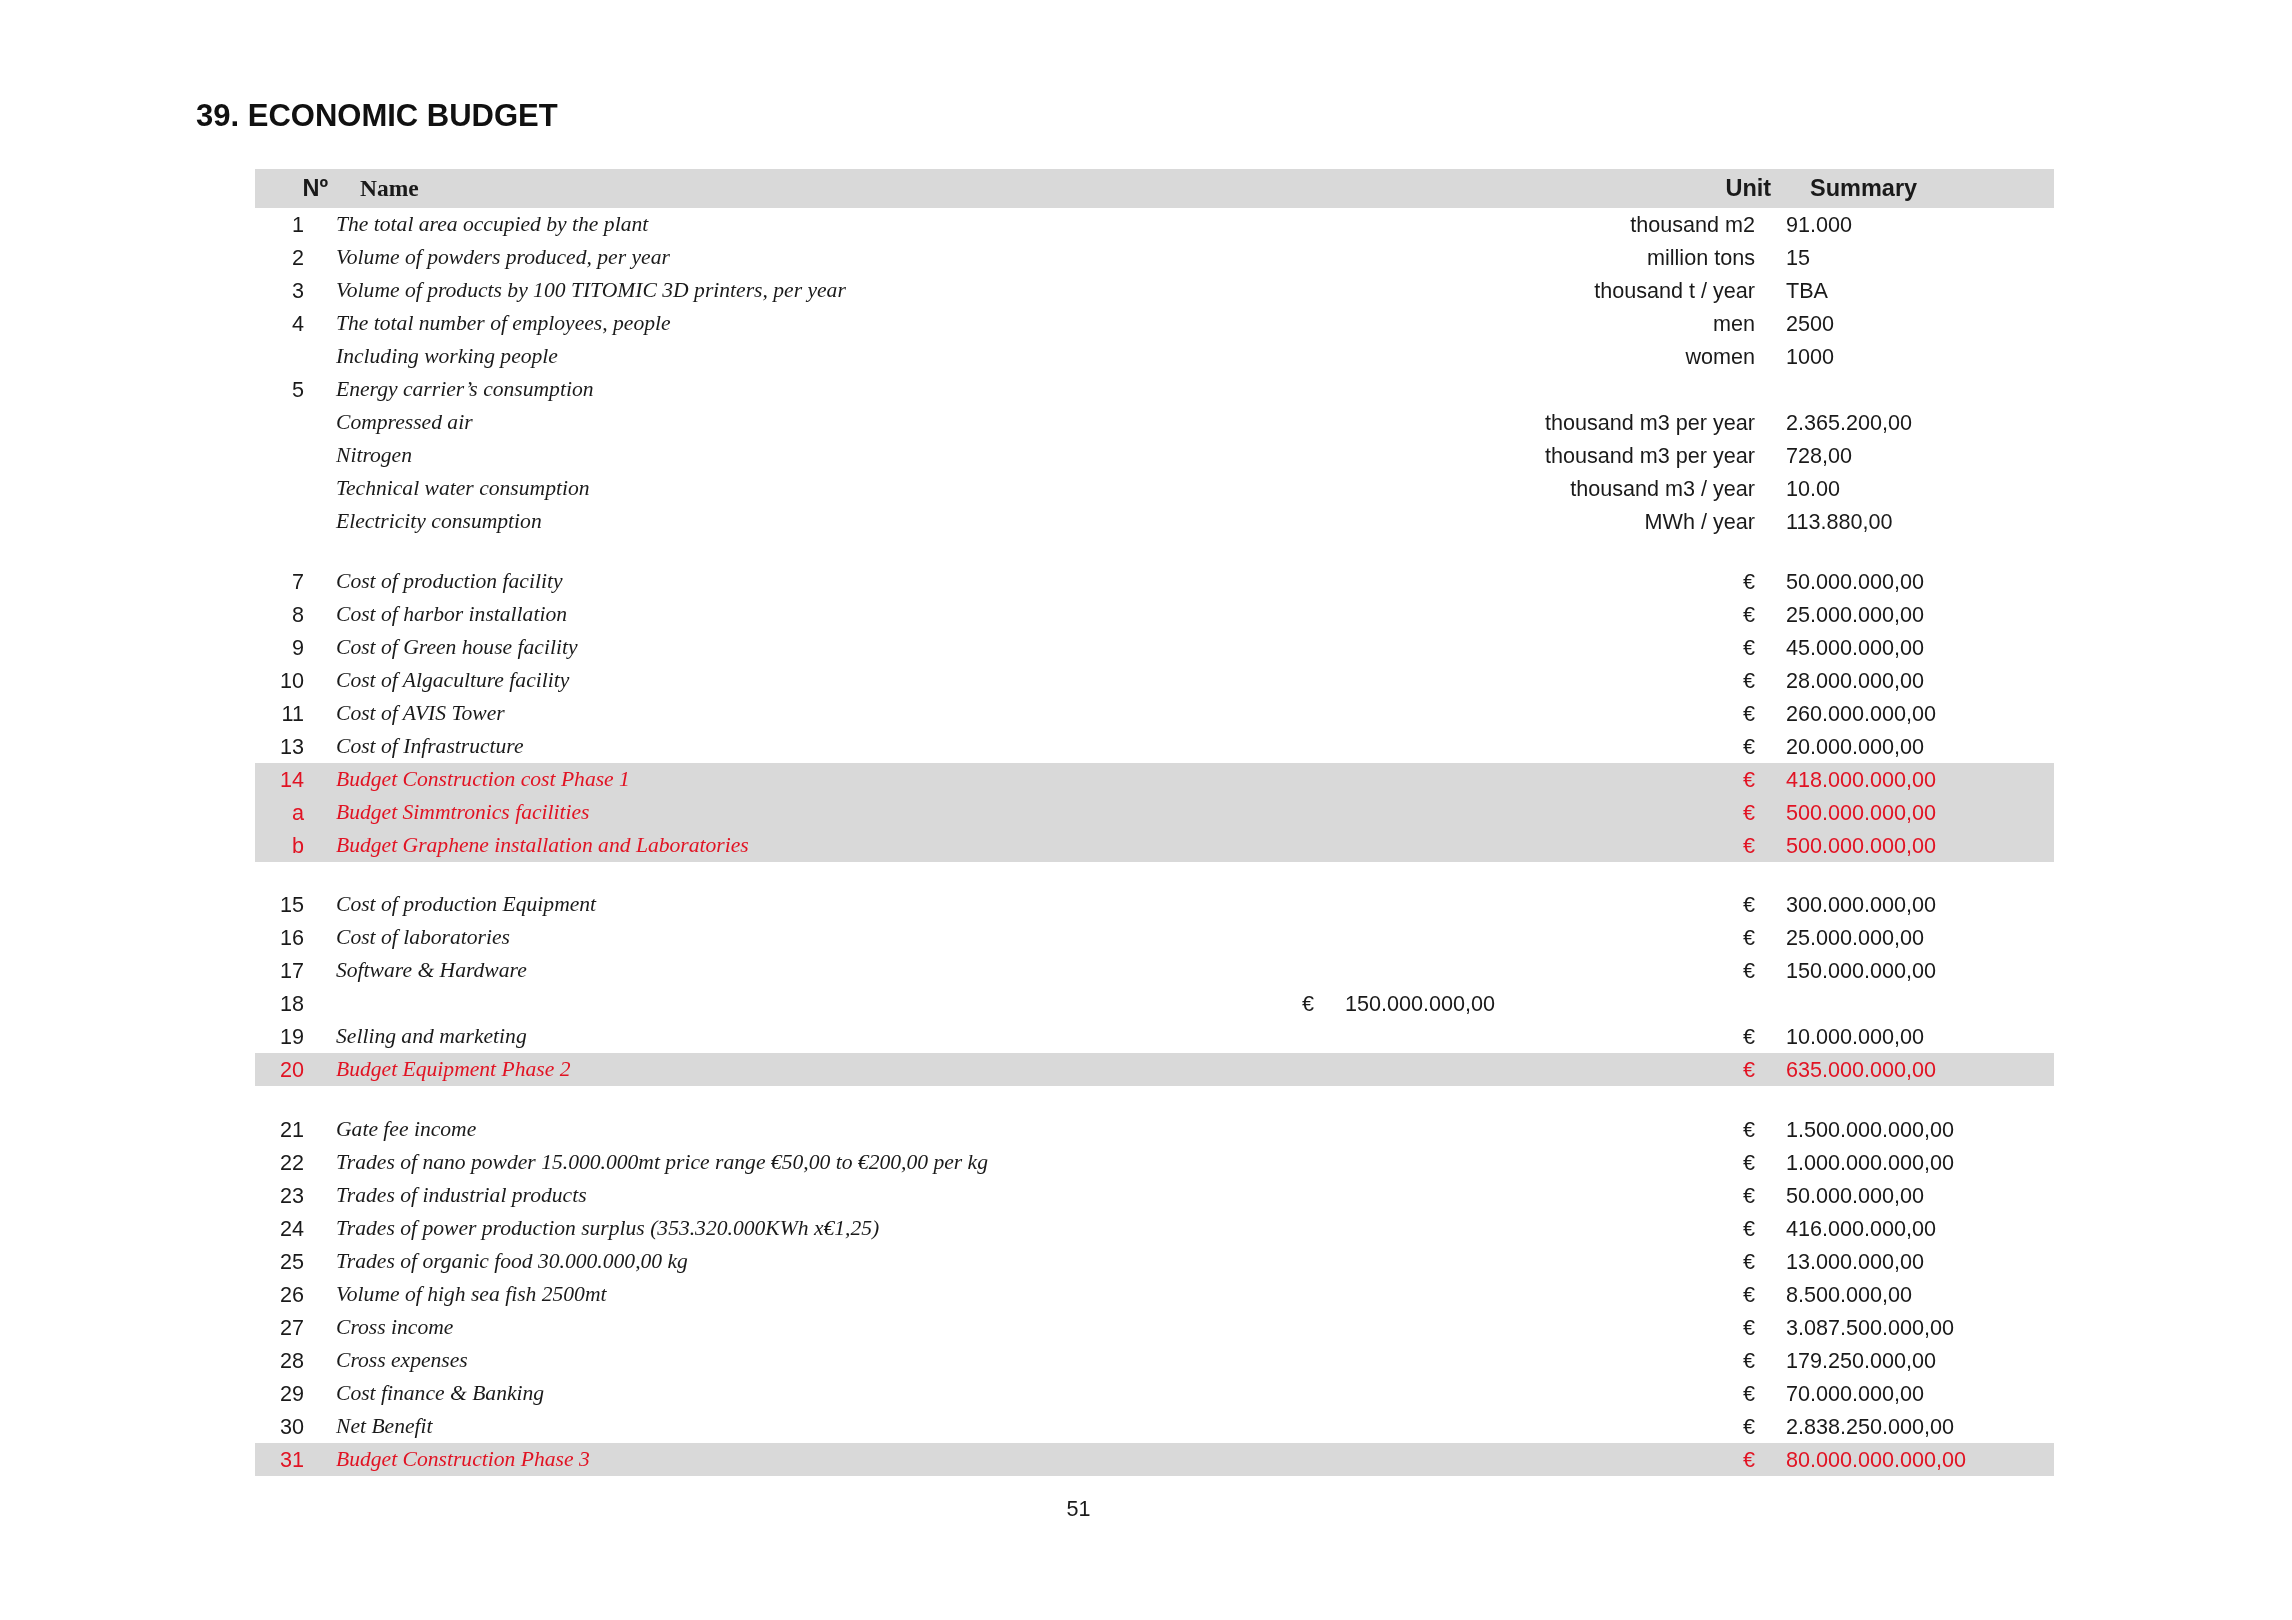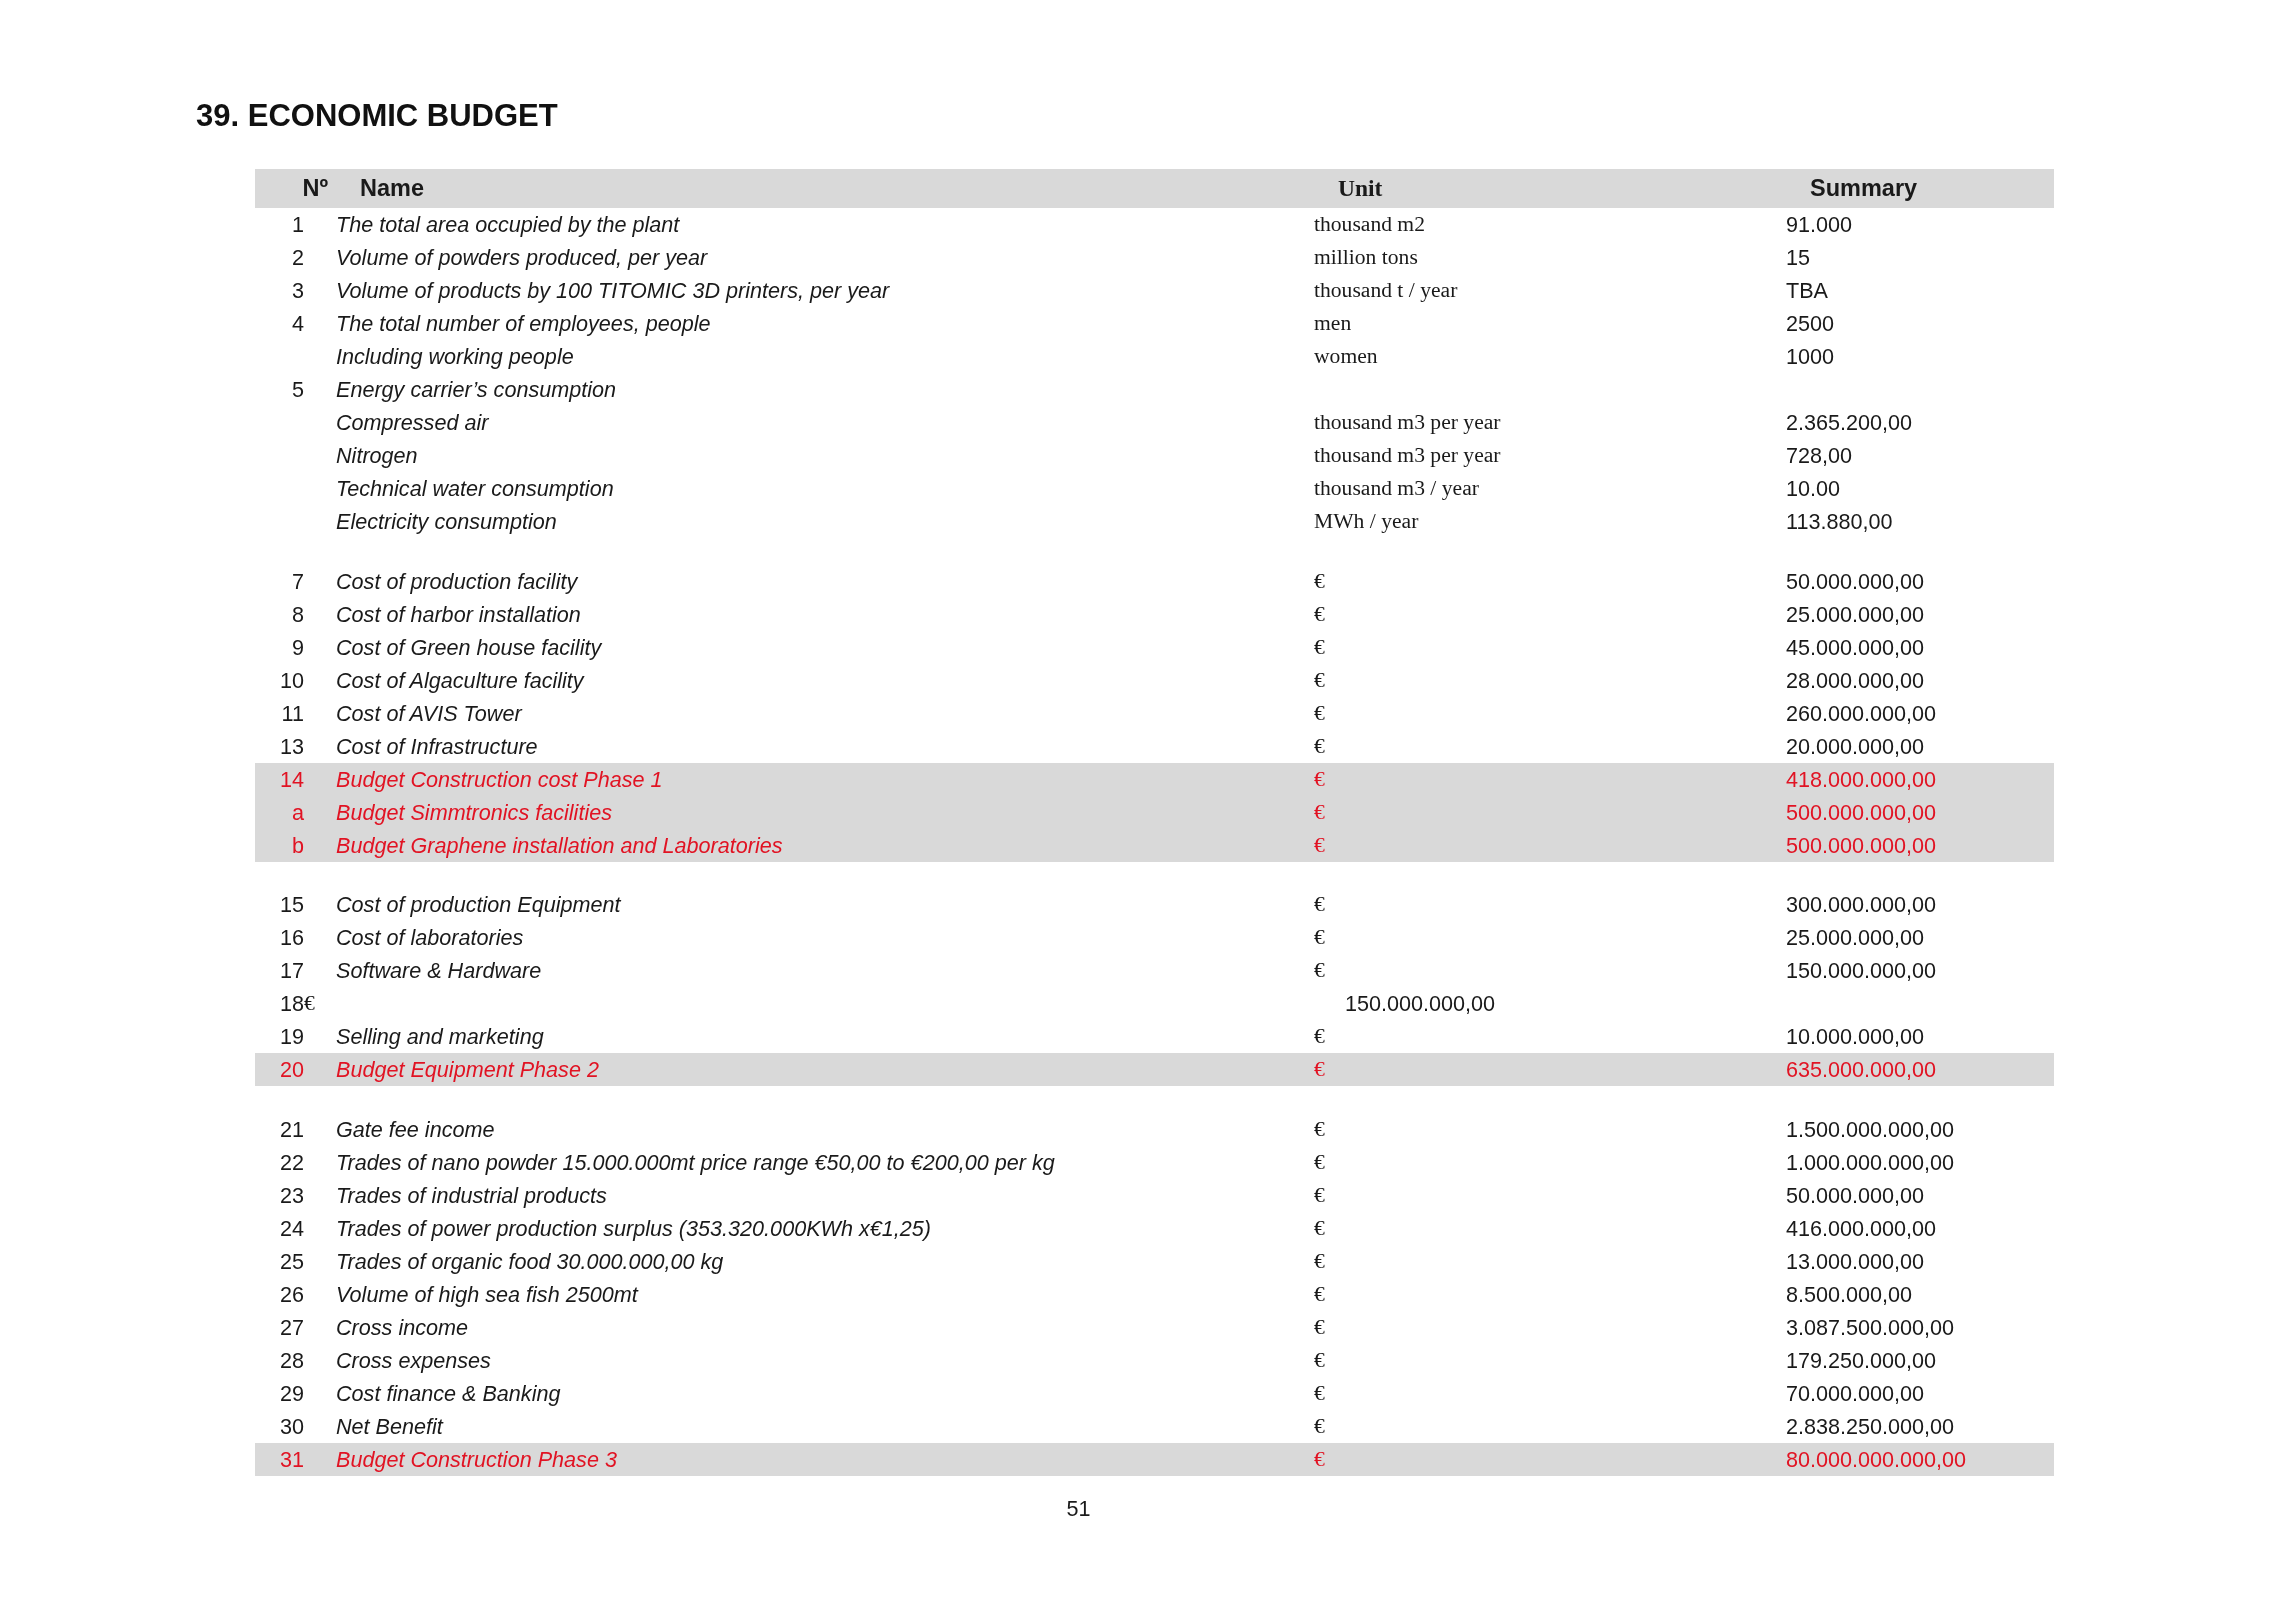--- a/index.html
+++ b/index.html
@@ -43,23 +43,23 @@
     font-size: 23.5px;
     padding-left: 24px;
   }
   .tr {
     height: 33px;
     line-height: 33px;
     font-size: 21.6px;
   }
   .td, .th { overflow: visible; white-space: nowrap; }
   .no      { text-align: right; }
-  .name    { padding-left: 32px; }
+  .name    { padding-left: 32px; font-family: Liberation Serif, serif; }
   .tr .name { font-style: italic; }
-  .unit    { text-align: left; font-family: Liberation Serif, serif; }
+  .unit    { text-align: right; }
   .thead .unit { padding-right: 7.8px; }
   .summary { padding-left: 31px; }
   .spacer  { height: 26.5px; }
   .hl      { background: var(--gray); }
   .red-row { color: var(--red); }
   .pageno {
     position: absolute;
     left: 0;
     top: 1496px;
     width: 2157px;

